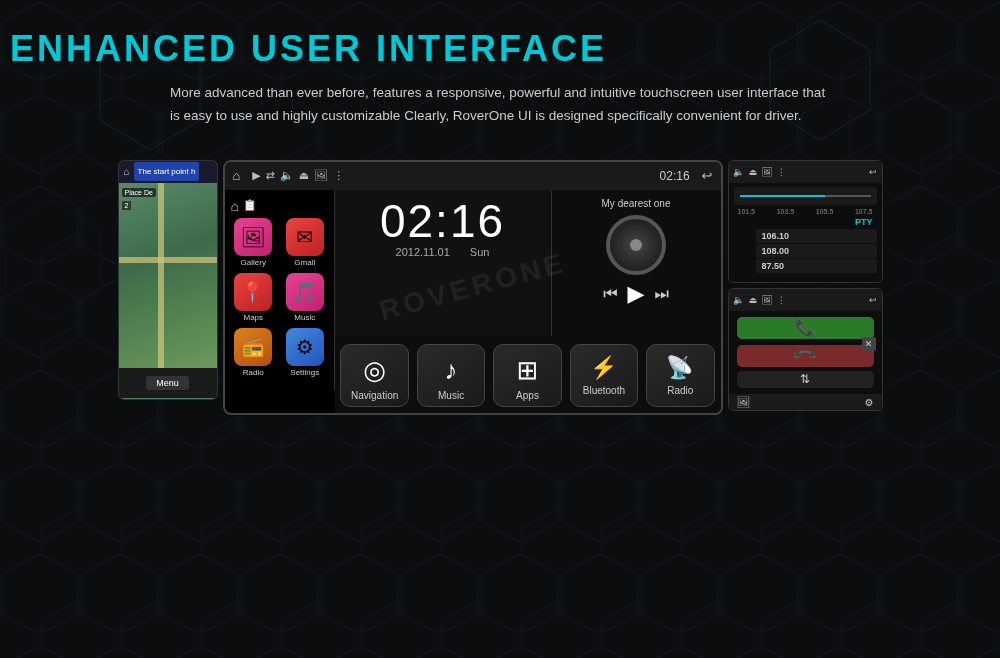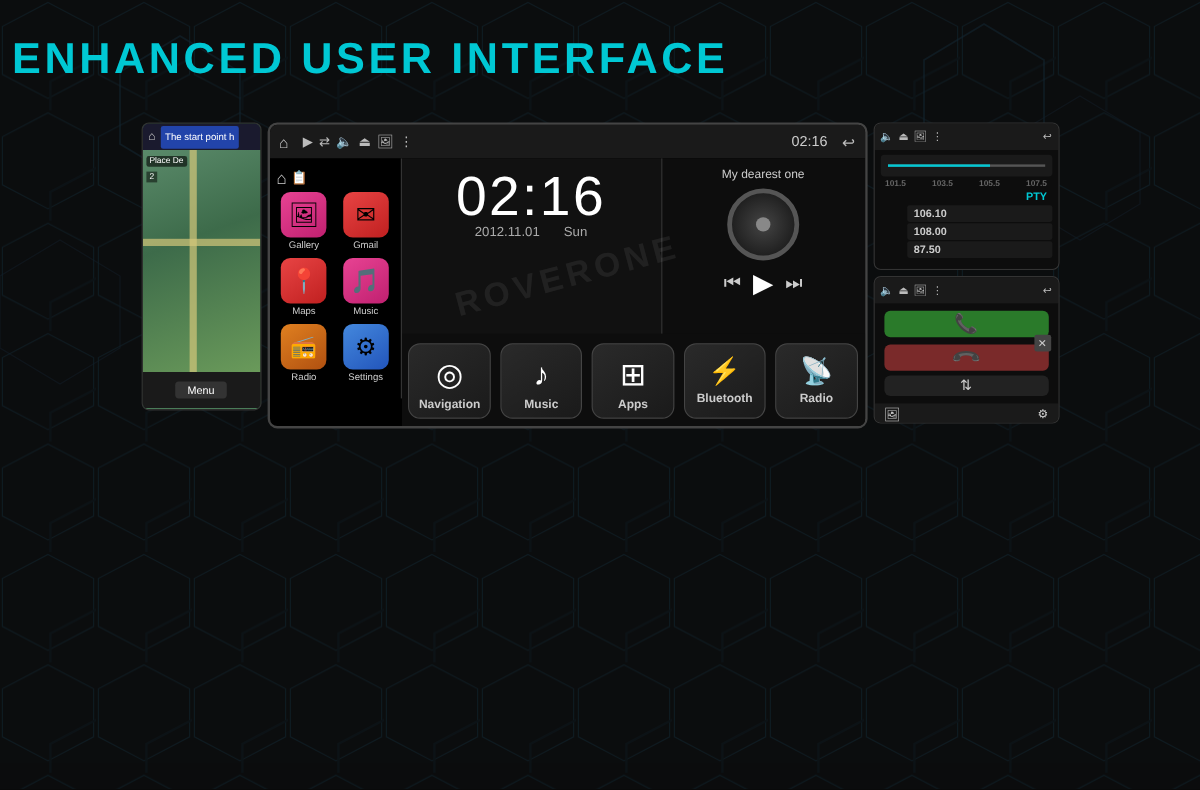--- a/index.html
+++ b/index.html
@@ -326,21 +326,20 @@
       cursor: pointer;
     }
     .icon-btn .icon-symbol {
       font-size: 26px;
       color: #fff;
     }
     .icon-btn .icon-label {
       color: #ccc;
       font-size: 10px;
       text-align: center;
-      font-weight: bold;
     }
 
     
     .music-side {
       width: 170px;
       background: #0d0d0d;
       border-left: 1px solid #333;
       padding: 8px;
       display: flex;
       flex-direction: column;
@@ -545,20 +544,21 @@
     <polygon points="820,20 870,50 870,110 820,140 770,110 770,50" fill="none" stroke="#1a5070" stroke-width="1.5" opacity="0.6"></polygon>
     <polygon points="900,80 950,110 950,170 900,200 850,170 850,110" fill="none" stroke="#1a4060" stroke-width="1" opacity="0.5"></polygon>
     <polygon points="50,200 100,230 100,290 50,320 0,290 0,230" fill="none" stroke="#1a4060" stroke-width="1" opacity="0.5"></polygon>
   </svg>
 </div>
 
 <div class="content">
 
   <div class="header">
     <h1>ENHANCED USER INTERFACE</h1>
+    <p>More advanced than ever before, features a responsive, powerful and intuitive touchscreen user interface that is easy to use and highly customizable Clearly, RoverOne UI is designed specifically convenient for driver.</p>
   </div>
 
   <div class="screens-row">
 
     <div class="screen-left">
       <div class="map-screen">
         <div class="map-topbar">
           <span class="map-topbar-icon">⌂</span>
           <span class="map-status-text">The start point h</span>
         </div>

